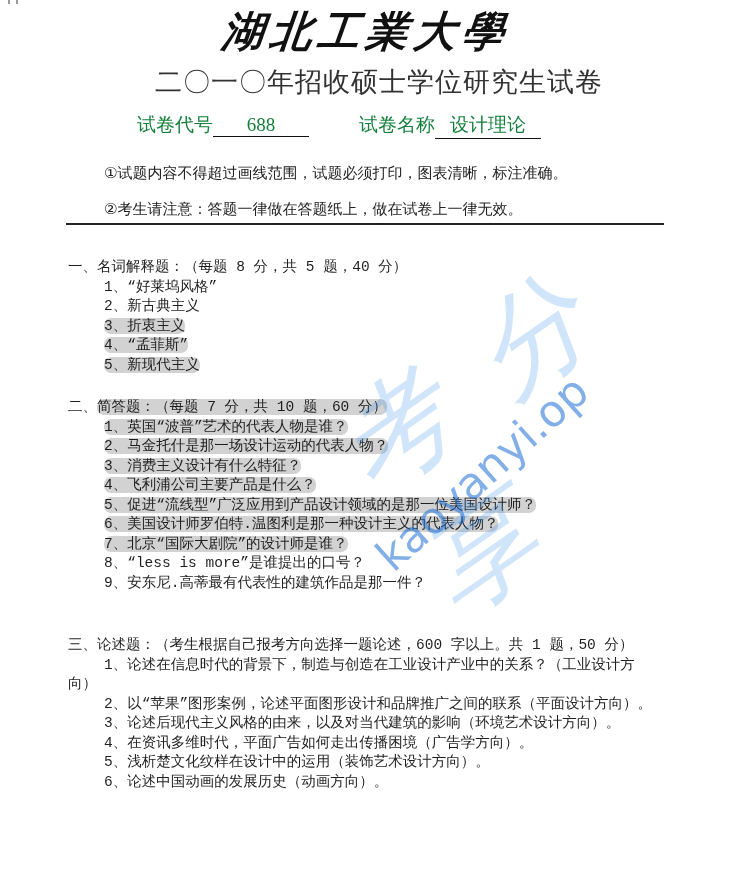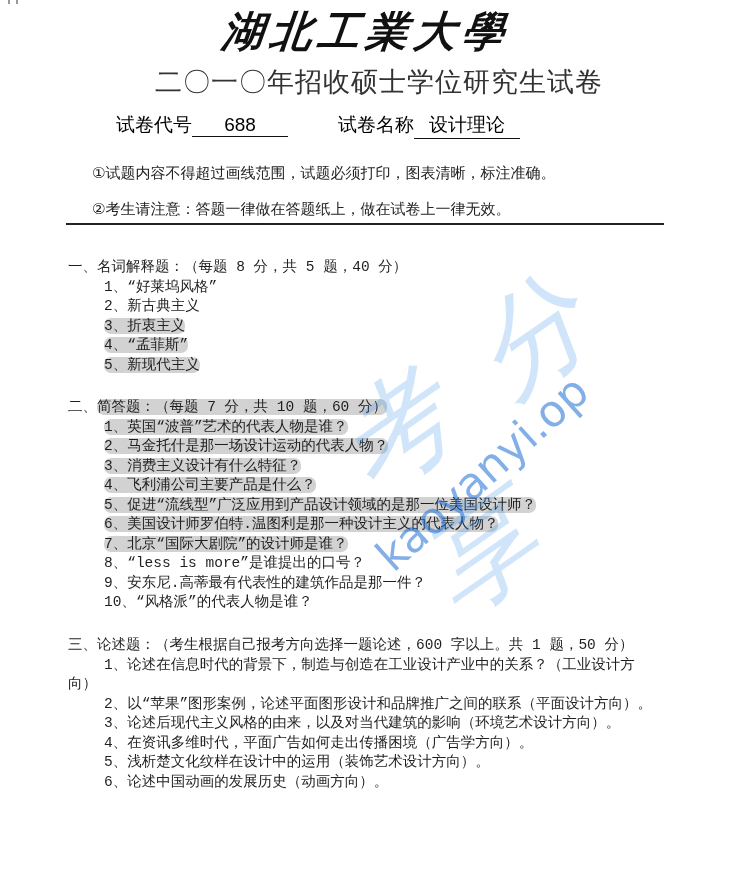--- a/index.html
+++ b/index.html
@@ -11,28 +11,28 @@
                  border-left: 2px solid #999; border-right: 2px solid #999; box-sizing: border-box; }
 
   .univ { position: absolute; left: 0; width: 732px; top: 4px; text-align: center;
           font-family: "DejaVu Serif", serif; font-size: 42px; font-weight: bold;
           font-style: italic; letter-spacing: 6px; color: #111; transform: skewX(-6deg); }
 
   .exam-title { position: absolute; left: 0; width: 732px; top: 64px; text-align: center;
                 font-family: "Liberation Serif", "DejaVu Serif", serif; font-size: 27px;
                 color: #333; letter-spacing: 1px; margin-left: 13px; }
 
-  .meta { position: absolute; top: 112px; font-size: 19px; font-family: Liberation Sans, sans-serif; color:#000000; }
+  .meta { position: absolute; top: 112px; font-size: 19px; font-family: Liberation Serif, serif; color:#15803d;margin-left:21px; }
   .meta .ul { display: inline-block; border-bottom: 1.5px solid #111; text-align: center; }
   .meta-code { left: 116px; }
   .meta-code .ul { width: 96px; }
   .meta-name { left: 338px; }
   .meta-name .ul { width: 106px; }
 
-  .notice { position: absolute; left: 92px; font-size: 15px; font-family: "DejaVu Sans", sans-serif; color: #222; }
+  .notice { position: absolute; left: 104px; font-size: 15px; font-family: "DejaVu Sans", sans-serif; color: #222; }
   .notice1 { top: 164px; }
   .notice2 { top: 200px; text-align: center; }
   .rule { position: absolute; left: 66px; top: 223px; width: 598px; height: 0; border-top: 2px solid #222; }
 
   .section { position: absolute; font-size: 14.5px; line-height: 19.5px; font-family: Liberation Mono, monospace; color: #1f1f1f; }
   .section .head { white-space: nowrap; }
   .section .item { white-space: nowrap; padding-left: 36px; }
 
   .hl { background: #d2d2d2; border-radius: 7px; }
 
@@ -86,21 +86,20 @@
     </div>
     <div class="item"><span class="hl">1、英国“波普”艺术的代表人物是谁？</span></div>
     <div class="item"><span class="hl">2、马金托什是那一场设计运动的代表人物？</span></div>
     <div class="item"><span class="hl">3、消费主义设计有什么特征？</span></div>
     <div class="item"><span class="hl">4、飞利浦公司主要产品是什么？</span></div>
     <div class="item"><span class="hl">5、促进“流线型”广泛应用到产品设计领域的是那一位美国设计师？</span></div>
     <div class="item"><span class="hl">6、美国设计师罗伯特.温图利是那一种设计主义的代表人物？</span></div>
     <div class="item"><span class="hl">7、北京“国际大剧院”的设计师是谁？</span></div>
     <div class="item"><span>8、“less is more”是谁提出的口号？</span></div>
     <div class="item"><span>9、安东尼.高蒂最有代表性的建筑作品是那一件？</span></div>
-    <div class="item"><span>10、“风格派”的代表人物是谁？</span></div>
   </div>
 
   <div class="section sec3">
     <div class="para" style="text-indent:0">
       <span>三、</span><span>论述题：（考生根据自己报考方向选择一题论述，600 字以上。共 1 题，50 分）</span>
     </div>
     <div class="para">1、论述在信息时代的背景下，制造与创造在工业设计产业中的关系？（工业设计方向）</div>
     <div class="para">2、以“苹果”图形案例，论述平面图形设计和品牌推广之间的联系（平面设计方向）。</div>
     <div class="para">3、论述后现代主义风格的由来，以及对当代建筑的影响（环境艺术设计方向）。</div>
     <div class="item">4、在资讯多维时代，平面广告如何走出传播困境（广告学方向）。</div>

